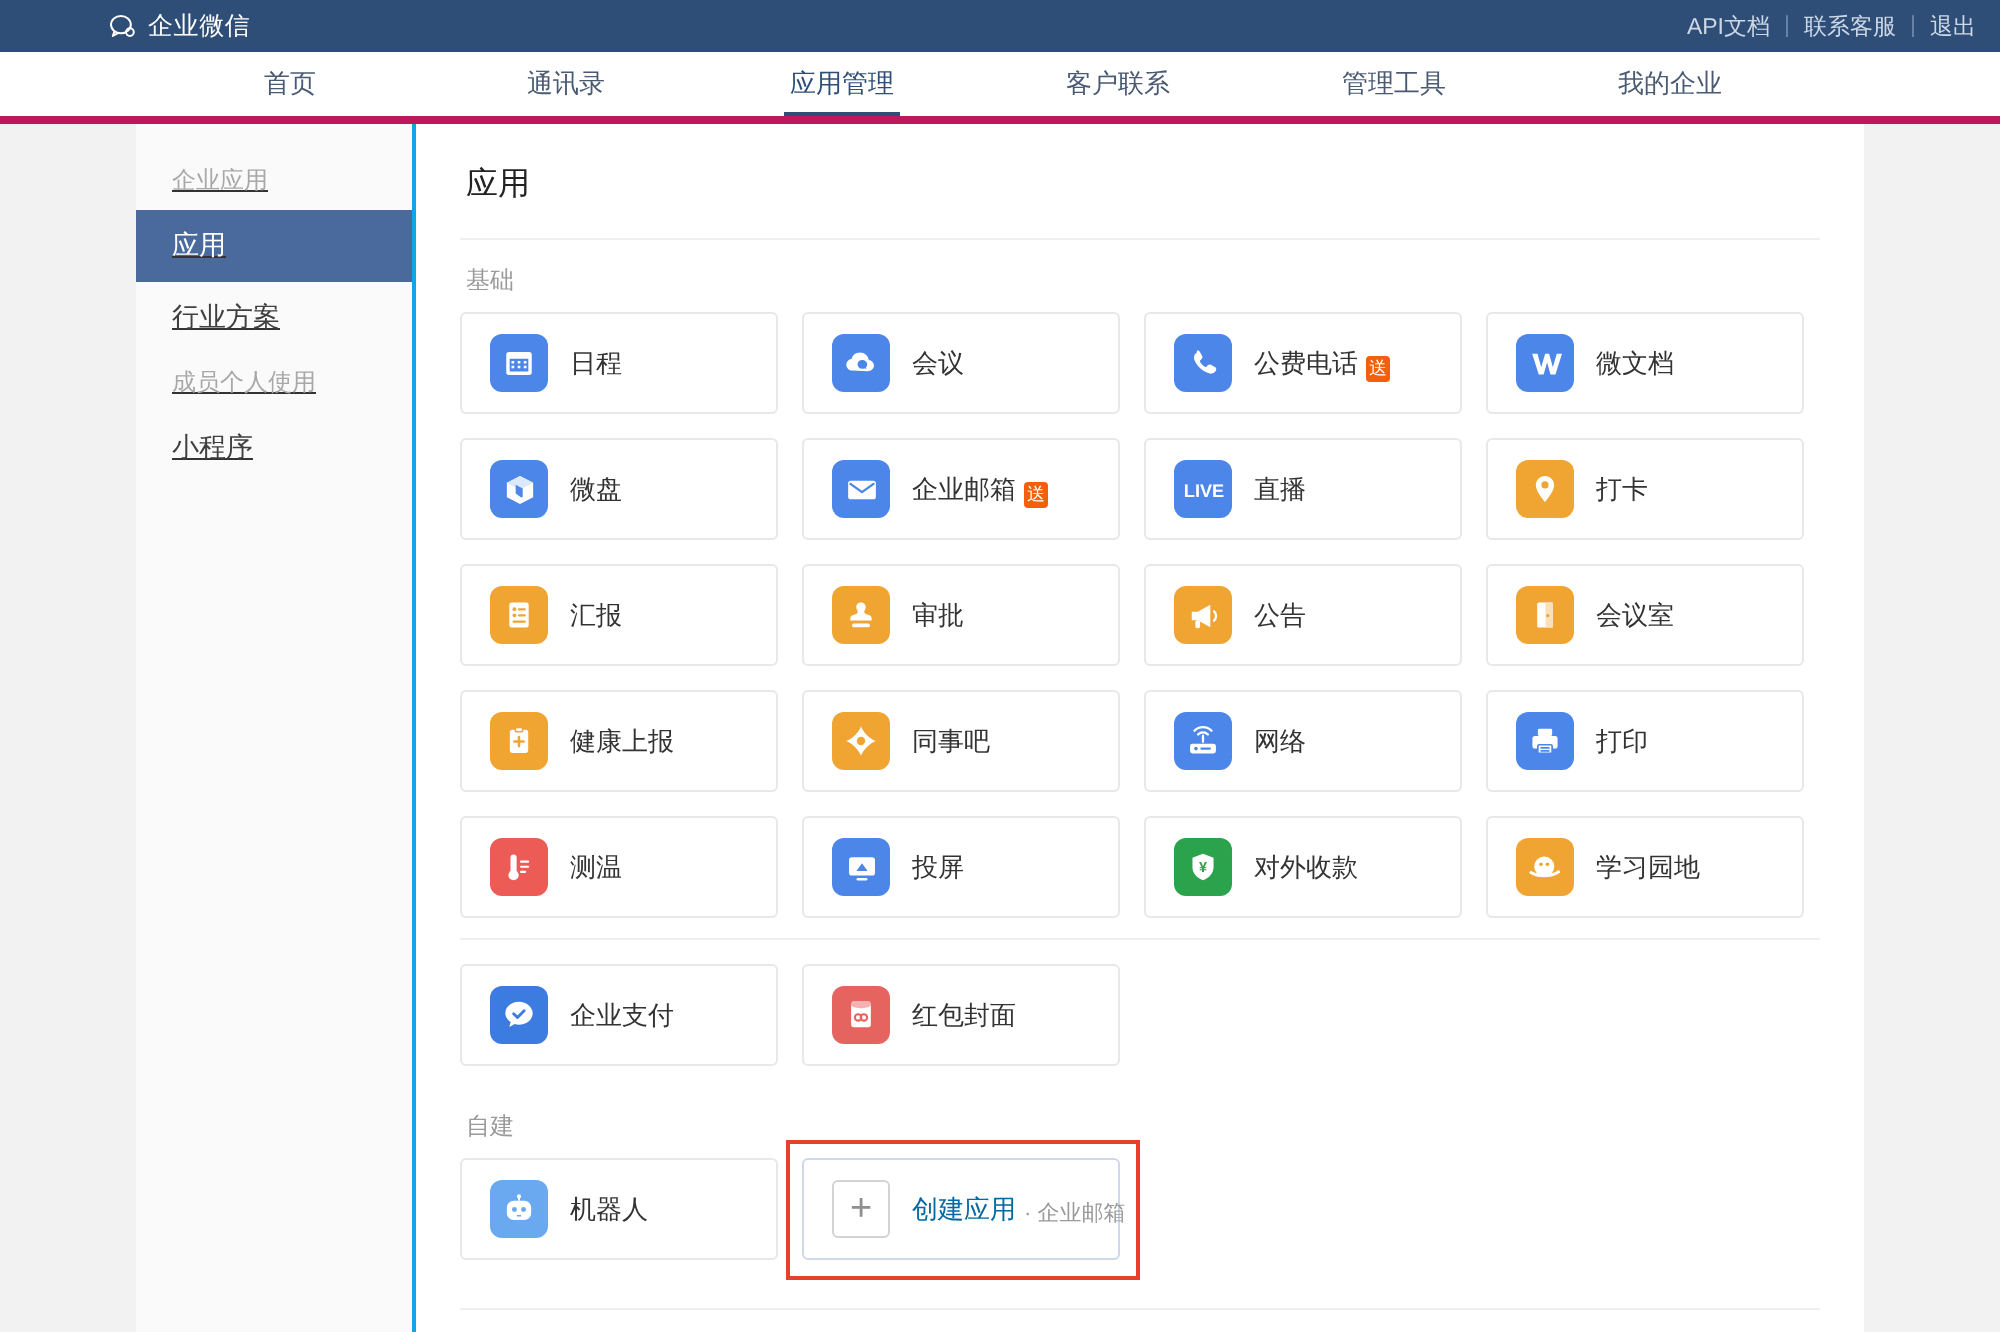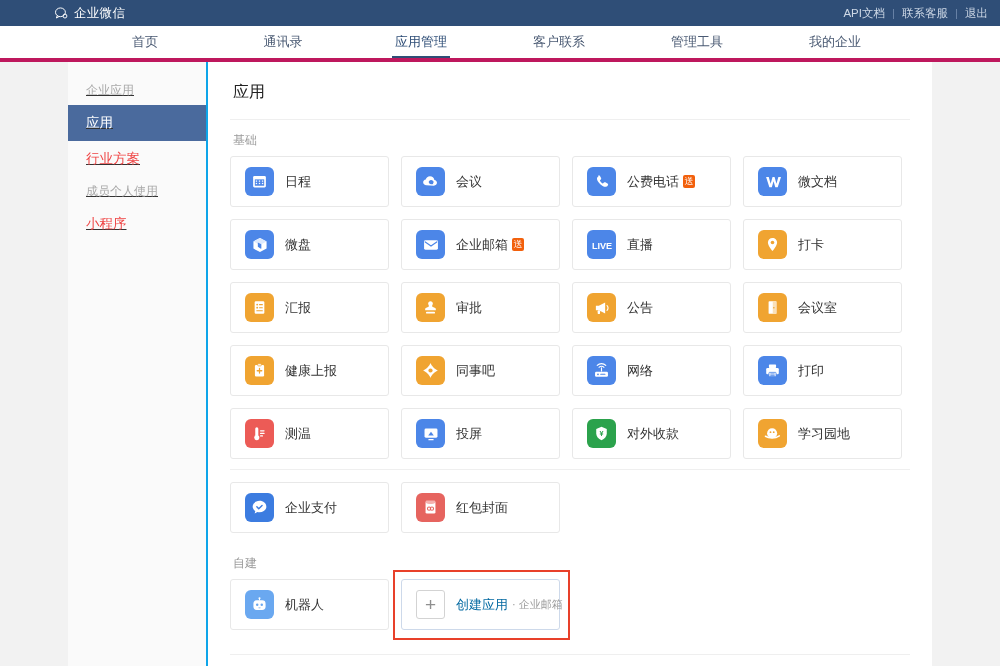--- a/index.html
+++ b/index.html
@@ -80,21 +80,21 @@
     flex: none;
     text-decoration: underline;
   }
   .side-group {
     font-size: 12px;
     color: #a8a8a8;
     padding: 6px 0 6px 18px;
   }
   .side-item {
     font-size: 13.5px;
-    color: #ef4444;
+    color: #404040;
     padding: 9px 0 9px 18px;
     cursor: pointer;
   }
   .side-item.active { background: #4a6a9d; color: #ffffff; }
 
   .content {
     flex: 1;
     background: #ffffff;
     padding: 0 22px 0 22px;
     overflow: hidden;
@@ -137,21 +137,21 @@
     display: flex;
     align-items: center;
     justify-content: center;
     color: #fff;
   }
   .ico svg { display: block; }
   .card-label {
     font-size: 13px;
     color: #333;
     display: flex;
-    align-items: center;
+    align-items: flex-end;
     gap: 4px;
     white-space: nowrap;
   }
   .badge {
     background: #f2600c;
     color: #fff;
     font-size: 9px;
     line-height: 1;
     padding: 2px 1.5px;
     border-radius: 2px;

